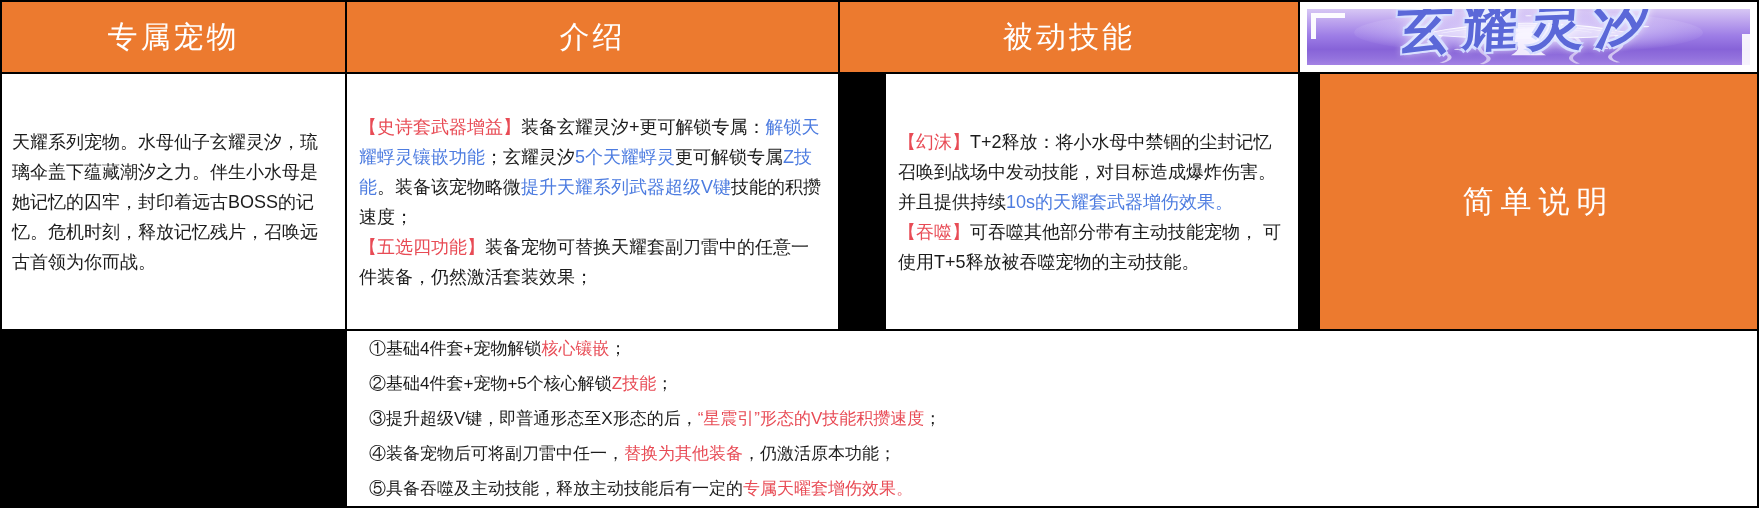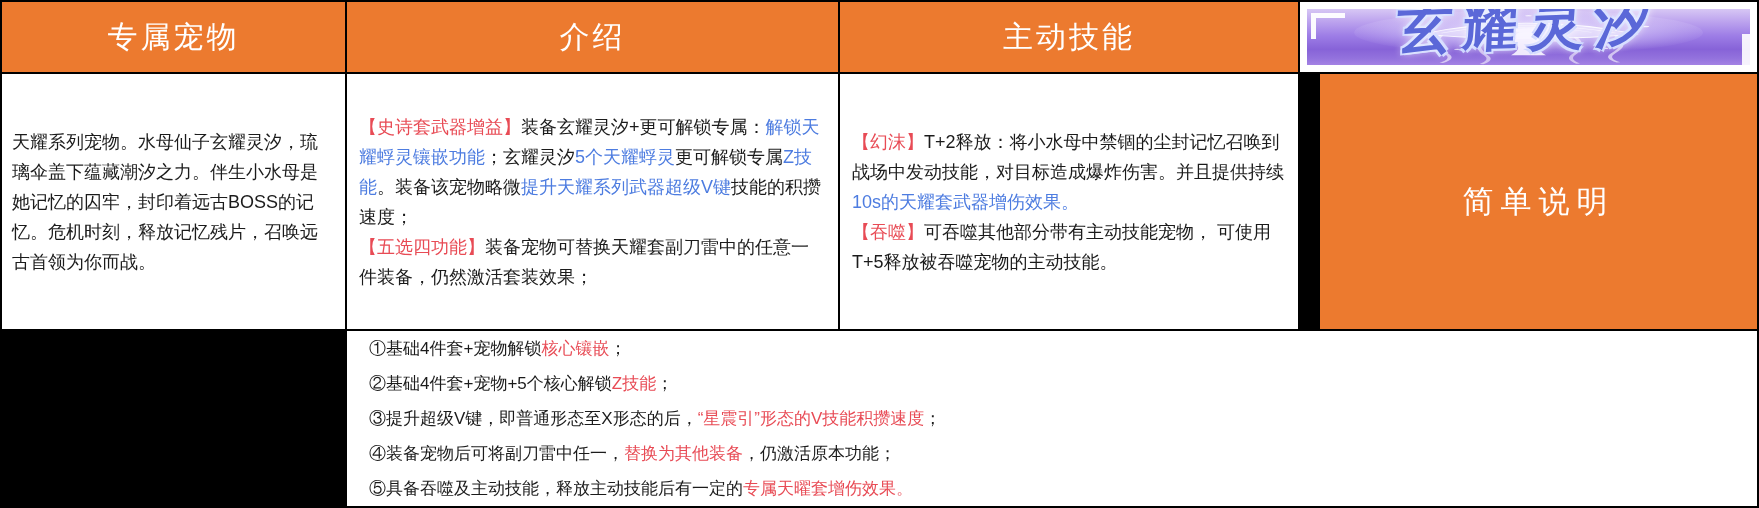--- a/index.html
+++ b/index.html
@@ -48,21 +48,21 @@
     text-shadow:0 0 8px rgba(255,255,255,.95),2px 2px 0 #c9d2ff,-2px 2px 0 #c9d2ff,2px -2px 0 #c9d2ff,-2px -2px 0 #c9d2ff;
   }
   .jelly{position:absolute;left:0;top:0;width:100%;height:100%;}
   
   .txt{
     display:flex;flex-direction:column;justify-content:center;
     font-size:18px;line-height:30px;color:var(--ink);
   }
   .intro-cell{padding:10px 10px;}
   .passive-cell{padding:6px 12px;}
-  .active-cell{padding:6px 12px;}
+  .active-cell{padding:6px 12px;margin-left:46px;}
   .txt p{margin:0;}
   .c-red{color:var(--red);}
   .c-blue{color:var(--blue);}
   
   .summary-label{
     background:var(--orange);color:#fff;
     display:flex;align-items:center;justify-content:center;
     font-family:"Liberation Serif",serif;
     font-size:31px;letter-spacing:7px;margin-left:20px;
   }
@@ -74,21 +74,21 @@
   }
   .summary-cell .line{white-space:nowrap;}
 </style>
 </head>
 <body>
 
 <div class="page">
 
   <div class="cell th">专属宠物</div>
   <div class="cell th">介绍</div>
-  <div class="cell th">主动技能</div>
+  <div class="cell th">被动技能</div>
 
   <div class="cell pet-cell">
     <div class="pet-art">
       <svg class="jelly" viewBox="0 0 330 250" preserveAspectRatio="none">
         <defs>
           <radialGradient id="glow" cx="50%" cy="45%" r="55%">
             <stop offset="0%" stop-color="#ffffff" stop-opacity="0.95"></stop>
             <stop offset="45%" stop-color="#e8e0ff" stop-opacity="0.55"></stop>
             <stop offset="100%" stop-color="#e8e0ff" stop-opacity="0"></stop>
           </radialGradient>

